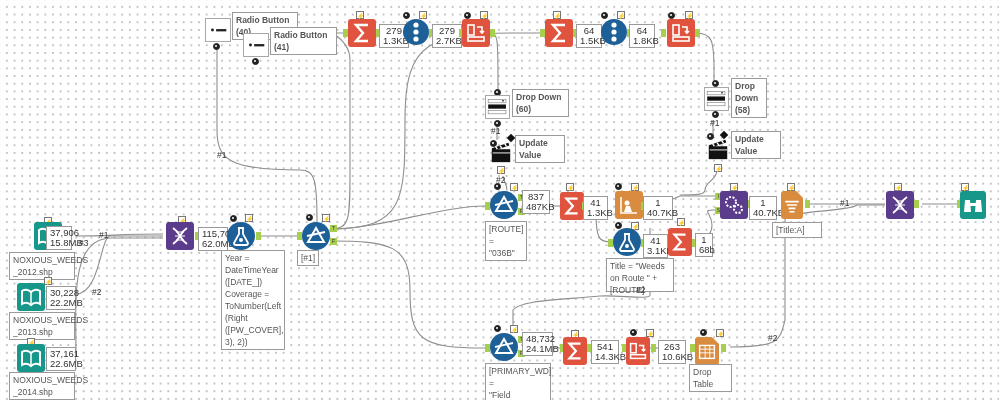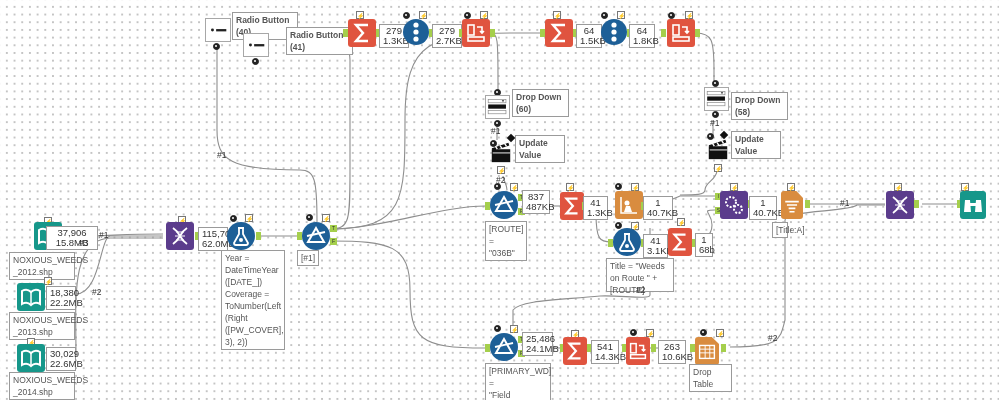--- a/index.html
+++ b/index.html
@@ -95,56 +95,56 @@
 </svg>
 
 <div class="bolt" style="left:44px;top:217px">⚡</div>
 <div class="tool sq c-teal" style="left:34px;top:222px">
   <svg viewBox="0 0 26 26">
       <path d="M4 7 Q9 4 13 8 Q17 4 22 7 L22 20 Q17 17 13 21 Q9 17 4 20 Z" fill="none" stroke="#fff" stroke-width="2"></path>
       <path d="M13 8 L13 21" stroke="#fff" stroke-width="1.5"></path>
     </svg>
 </div>
 <div class="port" style="left:64px;top:232px"></div>
-<div class="count" style="left:46px;top:226px;width:52px">
+<div class="count" style="left:46px;top:226px;width:26px">
     <span>37,906</span>
     <span>15.8MB</span>
   </div>
 <div class="anno" style="left:9px;top:252px;width:66px">
     <div>NOXIOUS_WEEDS</div>
     <div>_2012.shp</div>
   </div>
 
 <div class="bolt" style="left:44px;top:277px">⚡</div>
 <div class="tool sq c-teal" style="left:17px;top:283px">
   <svg viewBox="0 0 26 26">
       <path d="M4 7 Q9 4 13 8 Q17 4 22 7 L22 20 Q17 17 13 21 Q9 17 4 20 Z" fill="none" stroke="#fff" stroke-width="2"></path>
       <path d="M13 8 L13 21" stroke="#fff" stroke-width="1.5"></path>
     </svg>
 </div>
 <div class="port" style="left:46px;top:292px"></div>
 <div class="count" style="left:46px;top:286px;width:30px">
-    <span>18,380</span>
+    <span>30,228</span>
     <span>22.2MB</span>
   </div>
 <div class="anno" style="left:9px;top:312px;width:66px">
     <div>NOXIOUS_WEEDS</div>
     <div>_2013.shp</div>
   </div>
 
 <div class="bolt" style="left:27px;top:338px">⚡</div>
 <div class="tool sq c-teal" style="left:17px;top:344px">
   <svg viewBox="0 0 26 26">
       <path d="M4 7 Q9 4 13 8 Q17 4 22 7 L22 20 Q17 17 13 21 Q9 17 4 20 Z" fill="none" stroke="#fff" stroke-width="2"></path>
       <path d="M13 8 L13 21" stroke="#fff" stroke-width="1.5"></path>
     </svg>
 </div>
 <div class="port" style="left:46px;top:353px"></div>
 <div class="count" style="left:46px;top:347px;width:30px">
-    <span>30,029</span>
+    <span>37,161</span>
     <span>22.6MB</span>
   </div>
 <div class="anno" style="left:9px;top:372px;width:66px">
     <div>NOXIOUS_WEEDS</div>
     <div>_2014.shp</div>
   </div>
 
 <div class="wlabel" style="left:99px;top:230px">#1</div>
 <div class="wlabel" style="left:79px;top:238px">#3</div>
 <div class="wlabel" style="left:92px;top:287px">#2</div>
@@ -196,21 +196,21 @@
 <div class="anno bold" style="left:232px;top:12px;width:66px">Radio Button (40)</div>
 <div class="wlabel" style="left:217px;top:150px">#1</div>
 
 <div class="tool c-white" style="left:243px;top:33px;width:26px;height:24px">
   <svg viewBox="0 0 26 26">
       <circle cx="7" cy="13" r="1.6" fill="#222"></circle>
       <rect x="11" y="12" width="11" height="2.5" fill="#222"></rect>
     </svg>
 </div>
 <div class="gear" style="left:252px;top:58px"></div>
-<div class="anno bold" style="left:286px;top:27px;width:67px">Radio Button (41)</div>
+<div class="anno bold" style="left:270px;top:27px;width:67px">Radio Button (41)</div>
 
 <div class="port" style="left:343px;top:29px"></div>
 <div class="bolt" style="left:356px;top:11px">⚡</div>
 <div class="tool sq c-red" style="left:348px;top:19px">
   <svg viewBox="0 0 26 26">
       <path d="M19 5 L7 5 L14 13 L7 21 L19 21" fill="none" stroke="#fff" stroke-width="2.4"></path>
     </svg>
 </div>
 <div class="port" style="left:376px;top:29px"></div>
 <div class="count" style="left:379px;top:24px;width:30px">
@@ -314,21 +314,21 @@
 
 <div class="gear" style="left:712px;top:80px"></div>
 <div class="tool c-white" style="left:704px;top:87px;width:25px;height:24px;display:block">
   <svg viewBox="0 0 26 26" style="width:23px;height:22px">
       <rect x="2" y="4" width="21" height="4" fill="none" stroke="#888" stroke-width="0.8"></rect>
       <path d="M18 5 L21 5 L19.5 7 Z" fill="#222"></path>
       <rect x="2" y="10" width="21" height="5" fill="#111"></rect>
       <rect x="2" y="17" width="21" height="4" fill="none" stroke="#888" stroke-width="0.8"></rect>
     </svg>
 </div>
-<div class="anno bold" style="left:731px;top:92px;width:57px">Drop Down (58)</div>
+<div class="anno bold" style="left:731px;top:78px;width:36px">Drop Down (58)</div>
 <div class="gear" style="left:712px;top:111px"></div>
 <div class="wlabel" style="left:710px;top:118px">#1</div>
 
 <div class="gear" style="left:707px;top:133px"></div>
 <div class="tool" style="left:706px;top:137px;width:24px;height:24px">
   <svg viewBox="0 0 26 26">
       <path d="M3 10 L23 10 L23 24 L3 24 Z" fill="#111"></path>
       <path d="M3 9 L21 3 L22 6 L4 12 Z" fill="#111"></path>
       <path d="M7 7 L9 10 M12 6 L14 9 M17 4 L19 7" stroke="#fff" stroke-width="1.5"></path>
       <path d="M4 14 L23 14" stroke="#fff" stroke-width="1"></path>
@@ -429,21 +429,21 @@
     <span>40.7KB</span>
   </div>
 
 <div class="bolt" style="left:787px;top:183px">⚡</div>
 <div class="tool sq c-orange" style="left:781px;top:191px;width:22px;clip-path:polygon(0 0,70% 0,100% 25%,100% 100%,0 100%)">
   <svg viewBox="0 0 26 26">
       <path d="M5 9 L21 9 M7 13 L19 13 M9 17 L17 17 M10 21 L16 21" stroke="#fff" stroke-width="2"></path>
     </svg>
 </div>
 <div class="port" style="left:805px;top:200px"></div>
-<div class="anno" style="left:772px;top:222px;width:16px">[Title:A]</div>
+<div class="anno" style="left:772px;top:222px;width:50px">[Title:A]</div>
 <div class="wlabel" style="left:840px;top:198px">#1</div>
 
 <div class="bolt" style="left:894px;top:183px">⚡</div>
 <div class="tool sq c-purple" style="left:886px;top:191px">
   <svg viewBox="0 0 26 26">
       <path d="M6 5 C14 10,12 16,20 21 M20 5 C12 10,14 16,6 21" stroke="#fff" stroke-width="2" fill="none"></path>
       <path d="M9 9 L17 9 M8 13 L18 13 M9 17 L17 17" stroke="#fff" stroke-width="1.2"></path>
     </svg>
 </div>
 <div class="port" style="left:914px;top:200px"></div>
@@ -462,21 +462,21 @@
 <div class="port" style="left:485px;top:344px"></div>
 <div class="tool round c-blue" style="left:490px;top:333px">
   <svg viewBox="0 0 26 26">
       <path d="M13 5 L5 19 L21 19 Z" fill="none" stroke="#fff" stroke-width="2"></path>
       <path d="M4 13 L22 9" stroke="#fff" stroke-width="1.8"></path>
     </svg>
 </div>
 <div class="port-lbl" style="left:518px;top:336px">T</div>
 <div class="port-lbl" style="left:518px;top:350px">F</div>
 <div class="count" style="left:522px;top:332px;width:31px">
-    <span>25,486</span>
+    <span>48,732</span>
     <span>24.1MB</span>
   </div>
 <div class="anno" style="left:485px;top:363px;width:66px">
     <div>[PRIMARY_WD] =</div>
     <div>"Field Bindweed"</div>
   </div>
 
 <div class="bolt" style="left:571px;top:330px">⚡</div>
 <div class="port" style="left:560px;top:344px"></div>
 <div class="tool sq c-red" style="left:563px;top:337px;width:24px">

